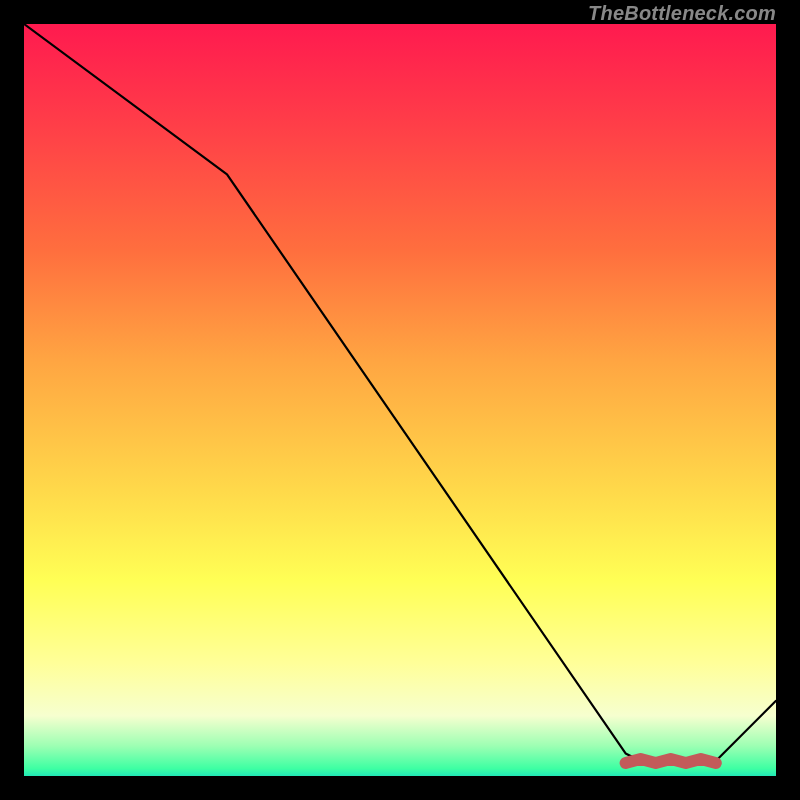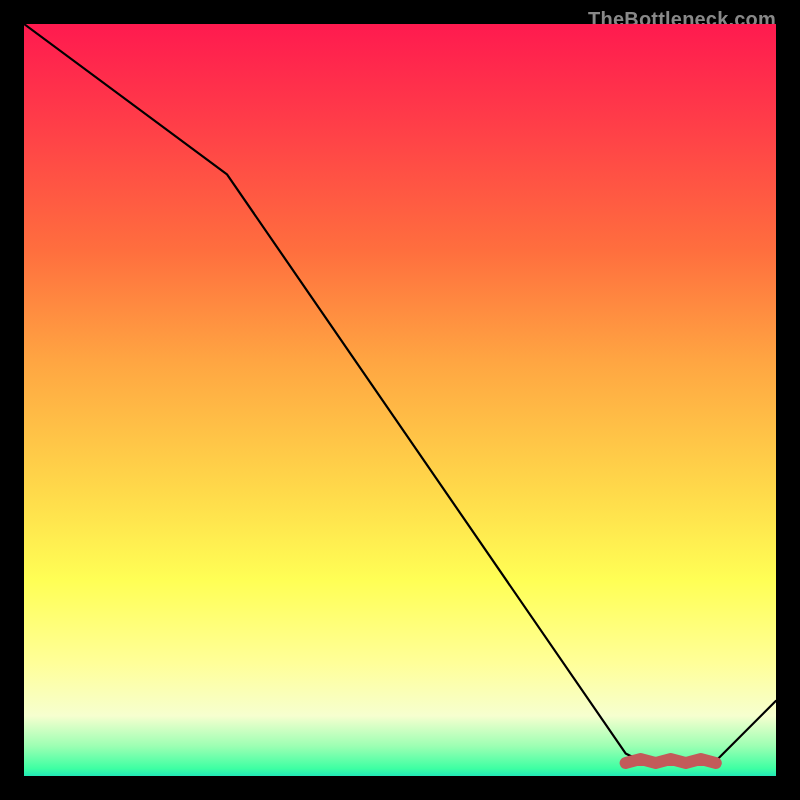--- a/index.html
+++ b/index.html
@@ -34,27 +34,28 @@
       #ffff55 74%,
       #ffff99 85%,
       #f6ffcf 92%,
       #9dffb3 96%,
       #3effa3 99%,
       #21e8b6 100%
     );
   }
   .attribution {
     position: absolute;
-    top: 8px;
+    top: 2px;
     right: 24px;
     color: #888;
     font-size: 20px;
     font-weight: 600;
     letter-spacing: 0.2px;
     user-select: none;
+    font-style: italic;
   }
   svg.overlay {
     position: absolute;
     left: 0;
     top: 0;
     width: 752px;
     height: 752px;
   }
 </style>
 </head>

